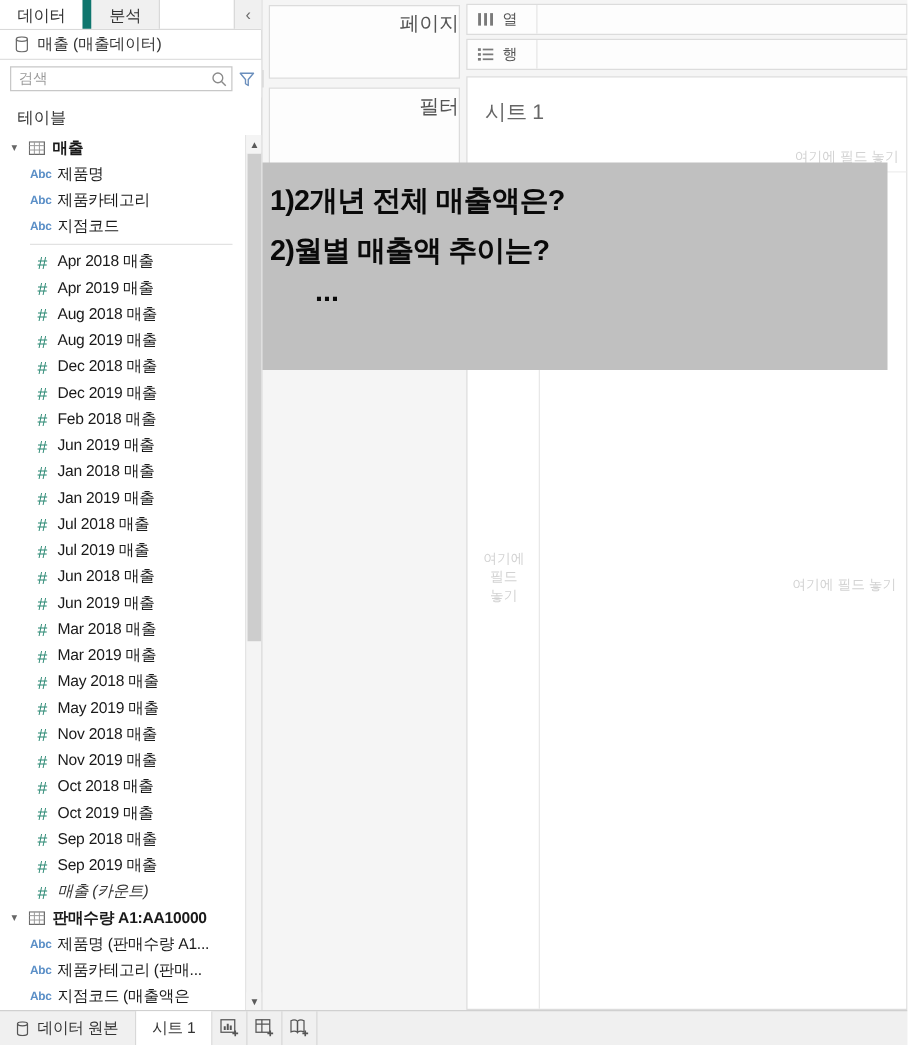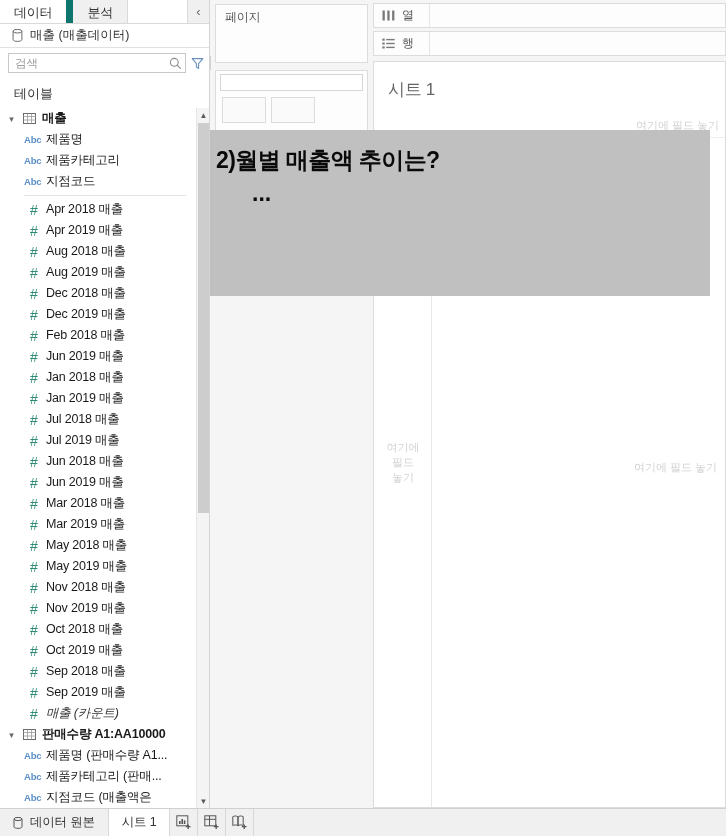--- a/index.html
+++ b/index.html
@@ -112,21 +112,21 @@
 
   
   #cards-col {
     position: absolute; left: 211px; top: 0; width: 161px; height: 808px;
     background: #f5f5f5; padding: 4px 4px 0 4px;
   }
   .card {
     background: #fdfdfd; border: 1px solid #dcdcdc; margin-bottom: 7px;
   }
   .card-title {
-    font-size: 12px; color: #555555; padding: 4px 0 0 9px; letter-spacing: -0.2px;
+    font-size: 16px; color: #555555; padding: 4px 0 0 9px; letter-spacing: -0.2px; text-align: right;
   }
   #card-pages { height: 59px; }
   #card-filters { height: 63px; }
   #card-marks { height: 78px; }
   .marks-head {
     display:flex; gap:4px; padding: 3px 4px 0 4px;
   }
   .marks-sel {
     flex: 1 1 auto; height: 17px; border: 1px solid #d6d6d6; background: #fff;
   }
@@ -420,20 +420,23 @@
         <div class="vs-thumb"></div>
         <div class="vs-arrow" style="position:absolute;bottom:0;">▼</div>
       </div>
     </div>
   </div>
 
   <div id="cards-col">
     <div class="card" id="card-pages">
       <div class="card-title">페이지</div>
     </div>
+    <div class="card" id="card-filters">
+      <div class="card-title">필터</div>
+    </div>
     <div class="card" id="card-marks">
       <div class="marks-head">
         <div class="marks-sel"></div>
       </div>
       <div class="marks-body">
         <div class="marks-btn-row">
           <div class="marks-btn"></div>
           <div class="marks-btn"></div>
         </div>
       </div>
@@ -481,20 +484,21 @@
       <div>여기에</div>
       <div>필드</div>
       <div>놓기</div>
     </div>
     <div class="sheet-maindrop">
       <span>여기에 필드 놓기</span>
     </div>
   </div>
 
   <div id="overlay" style="background: rgb(192, 192, 192);">
+    <div class="ov-line">1)2개년 전체 매출액은?</div>
     <div class="ov-line">2)월별 매출액 추이는?</div>
     <div class="ov-dots">...</div>
   </div>
 
   <div id="bottom-bar">
     <div class="bb-tab">
       <svg width="10" height="12" viewBox="0 0 10 12">
         <ellipse cx="5" cy="2" rx="4" ry="1.6" fill="none" stroke="#555" stroke-width="1"></ellipse>
         <path d="M1 2 V9.8 C1 10.7 2.8 11.4 5 11.4 C7.2 11.4 9 10.7 9 9.8 V2" fill="none" stroke="#555" stroke-width="1"></path>
       </svg>

